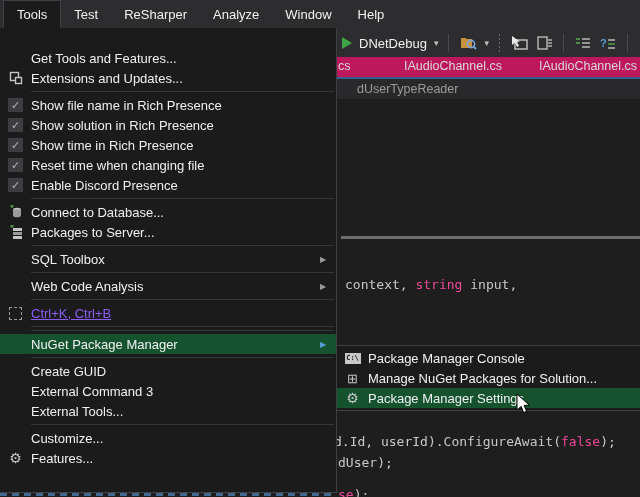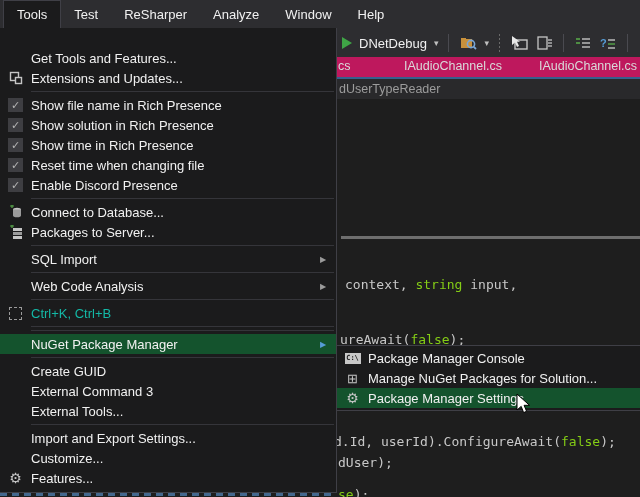--- a/index.html
+++ b/index.html
@@ -23,39 +23,39 @@
   .tbicon{width:18px;height:18px;display:flex;align-items:center;justify-content:center;flex:none;}
 
   
   .tabs{position:absolute;top:57px;left:337px;right:0;height:20px;background:#be185d;
         color:#DADADA;font-size:12.5px;}
   .tab{position:absolute;top:2px;}
   .tabline{position:absolute;top:77px;left:337px;right:0;height:2px;background:#35608D;}
 
   
   .breadcrumb{position:absolute;top:79px;left:337px;right:0;height:20px;background:#29292B;
-              color:#9C9C9C;font-size:12.5px;display:flex;align-items:center;padding-left:2px;
+              color:#9C9C9C;font-size:12.5px;display:flex;align-items:center;padding-left:20px;
               border-bottom:1px solid #1E1E1E;}
 
   
   .editor-divider{position:absolute;top:236px;left:341px;width:299px;height:3px;background:#6E6E6E;}
   .code{position:absolute;font-family:"DejaVu Sans Mono",monospace;font-size:13px;color:#C8C8C8;white-space:pre;}
-  .kw{color:#84cc16;}
+  .kw{color:#ec4899;}
   .dashes{position:absolute;top:493px;left:0;width:336px;height:3px;
           background:repeating-linear-gradient(90deg,#44688E 0 7px,transparent 7px 12px);}
 
   
   .menu{position:absolute;top:28px;left:0;width:337px;height:465px;background:#1B1B1C;
         border-right:1px solid #3F3F46;border-bottom:1px solid #3F3F46;
         padding-top:20px;box-sizing:border-box;z-index:5;}
   .mi{display:flex;align-items:center;height:20px;color:#F1F1F1;font-size:13px;cursor:default;}
   .mi.hl{background:#14532d;}
   .gut{width:31px;display:flex;align-items:center;justify-content:center;flex:none;}
   .lbl{flex:1;white-space:nowrap;}
-  .sc{margin-right:26px;color:#14b8a6;}
+  .sc{margin-right:26px;color:#8b5cf6;text-decoration:underline;}
   .car{width:16px;font-size:8px;color:#9B9B9B;flex:none;}
   .car.blue{color:#569CD6;}
   .sep{height:1px;background:#35353A;margin:3px 2px 3px 31px;}
   .chk{width:15px;height:14px;background:#3E3E42;color:#B5B5B5;font-size:11px;line-height:14px;text-align:center;}
   .snipbox{width:11px;height:11px;border:1px dashed #9B9B9B;}
   .gear{color:#C5C5C5;font-size:14px;line-height:14px;}
 
   
   .submenu{position:absolute;top:345px;left:336px;width:312px;background:#1B1B1C;
            border:1px solid #3F3F46;padding:2px 0;box-sizing:border-box;z-index:6;}
@@ -153,21 +153,20 @@
   <div class="tabline"></div>
 
   <div class="breadcrumb">
     <span>dUserTypeReader</span>
   </div>
 
   <div class="editor-divider"></div>
 
   <div class="code" style="left:345px;top:277px"><span>context, </span><span class="kw">string</span><span> input,</span></div>
 
-  <div class="code" style="left:340px;top:332px"><span>ureAwait(</span><span class="kw">false</span><span>);</span></div>
 
   <div class="code" style="left:334px;top:434px"><span>d.Id, userId).ConfigureAwait(</span><span class="kw">false</span><span>);</span></div>
 
   <div class="code" style="left:338px;top:455px"><span>dUser);</span></div>
 
   <div class="code" style="left:338px;top:487px"><span class="kw">se</span><span>);</span></div>
 
   <div class="dashes"></div>
 
   <div class="menu">
@@ -250,21 +249,21 @@
         </svg>
       </span>
       <span class="lbl">Packages to Server...</span>
       <span class="car"></span>
     </div>
 
     <div class="sep"></div>
 
     <div class="mi">
       <span class="gut"></span>
-      <span class="lbl">SQL Import</span>
+      <span class="lbl">SQL Toolbox</span>
       <span class="car">▶</span>
     </div>
 
     <div class="sep"></div>
 
     <div class="mi">
       <span class="gut"></span>
       <span class="lbl">Web Code Analysis</span>
       <span class="car">▶</span>
     </div>
@@ -303,25 +302,20 @@
       <span class="car"></span>
     </div>
     <div class="mi">
       <span class="gut"></span>
       <span class="lbl">External Tools...</span>
       <span class="car"></span>
     </div>
 
     <div class="sep"></div>
 
-    <div class="mi">
-      <span class="gut"></span>
-      <span class="lbl">Import and Export Settings...</span>
-      <span class="car"></span>
-    </div>
     <div class="mi">
       <span class="gut"></span>
       <span class="lbl">Customize...</span>
       <span class="car"></span>
     </div>
     <div class="mi">
       <span class="gut">
           <span class="gear">⚙</span>
         </span>
       <span class="lbl">Features...</span>

